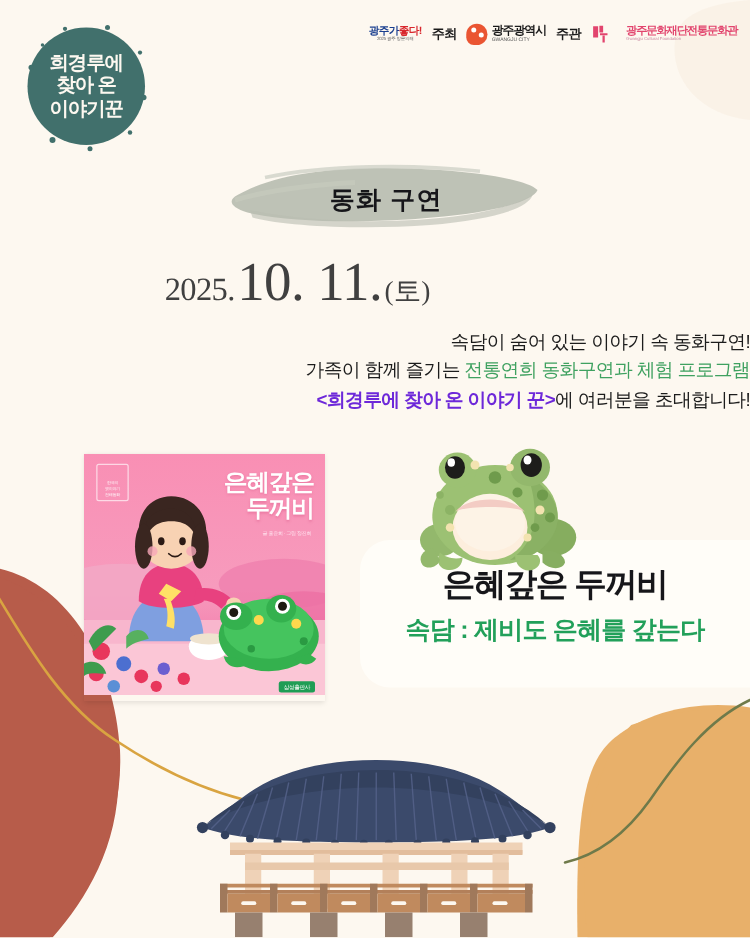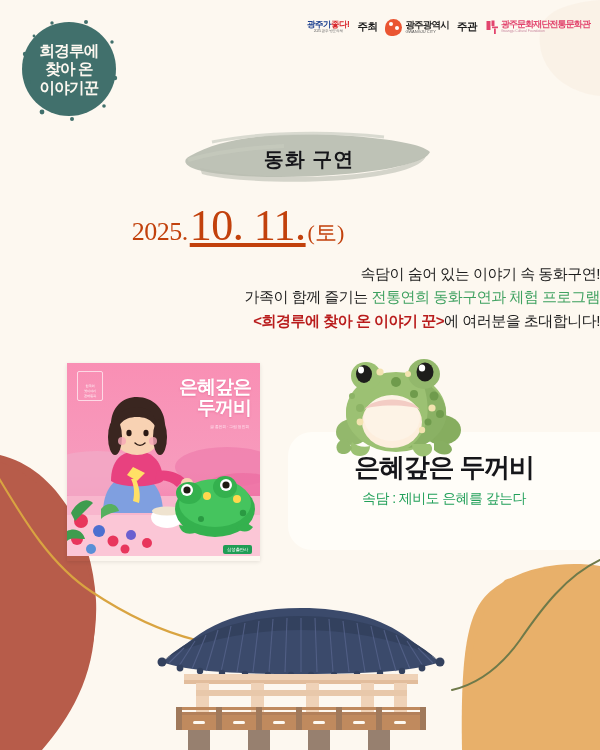--- a/index.html
+++ b/index.html
@@ -113,21 +113,21 @@
     font-size: 4px;
     color: #555;
     letter-spacing: 0px;
     white-space: nowrap;
     display: block;
     margin-top: 1px;
   }
   .logo-foundation {
     display: flex;
     align-items: center;
-    gap: 2px;
+    gap: 14px;
   }
   .fd-mark {
     width: 14px; height: 15px;
     flex: none;
     position: relative;
   }
   .fd-text { line-height: 1; }
   .fd-text .fd-kr {
     font-size: 9px;
     font-weight: bold;
@@ -192,46 +192,46 @@
 
   
   .date-row {
     position: absolute;
     top: 200px;
     left: 0;
     width: 476px;
     display: flex;
     align-items: baseline;
     justify-content: center;
-    color: #c2410c;
+    color: #404040;
     font-family: "Liberation Serif", "DejaVu Serif", serif;
     white-space: nowrap;
   }
   .date-year { font-size: 26px; letter-spacing: -0.5px; }
-  .date-big  { font-size: 44px; letter-spacing: -0.5px; margin: 0 2px; text-decoration: underline; }
+  .date-big  { font-size: 44px; letter-spacing: -0.5px; margin: 0 2px; }
   .date-dow  { font-size: 22px; }
   .date-time { font-size: 26px; margin-left: 7px; letter-spacing: -0.3px; }
 
   
   .desc {
     position: absolute;
     top: 262px;
     left: 0;
     width: 600px;
     text-align: right;
     line-height: 1.55;
     color: #1c1c1c;
     font-size: 15px;
     letter-spacing: -0.5px;
   }
   .desc .l1 { display: block; }
   .desc .l2 { display: block; }
   .desc .l3 { display: block; }
   .green-light { color: #3fa160; }
-  .green-bold  { color: #b91c1c; font-weight: bold; }
+  .green-bold  { color: #6d28d9; font-weight: bold; }
 
   
   .book-cover {
     position: absolute;
     left: 67px;
     top: 363px;
     width: 193px;
     height: 198px;
     overflow: hidden;
     box-shadow: 0 1px 4px rgba(0,0,0,0.10);
@@ -309,22 +309,22 @@
     font-weight: bold;
     color: #16161a;
     letter-spacing: -1.2px;
   }
   .story-proverb {
     position: absolute;
     left: 0;
     top: 58px;
     width: 312px;
     text-align: center;
-    font-size: 14px;
-    font-weight: normal;
+    font-size: 20px;
+    font-weight: bold;
     color: #22a05a;
     letter-spacing: -0.6px;
   }
 
   .frog-art {
     position: absolute;
     left: 330px;
     top: 352px;
     width: 132px;
     height: 110px;

